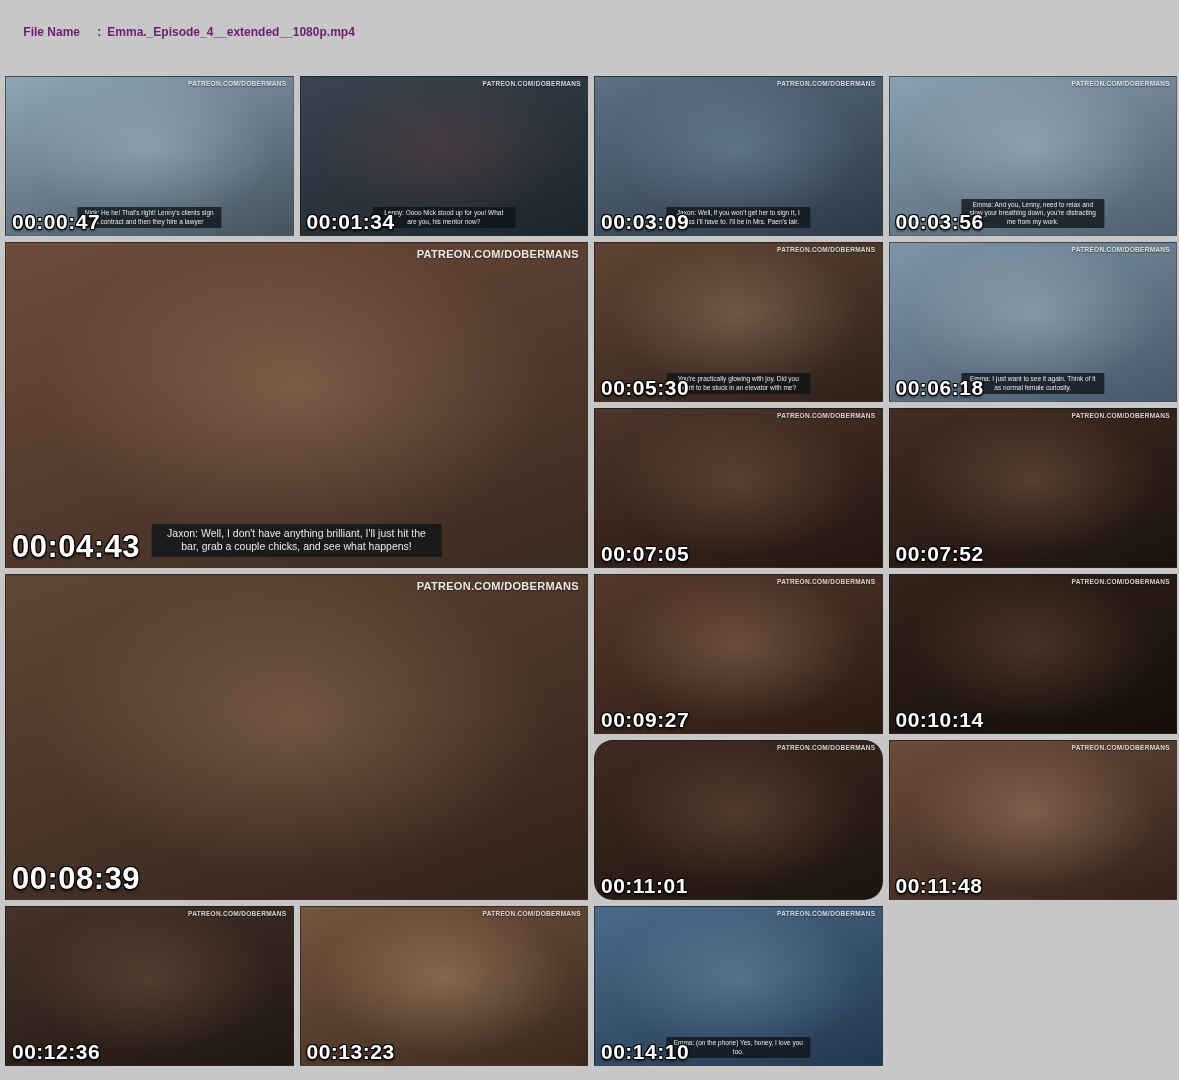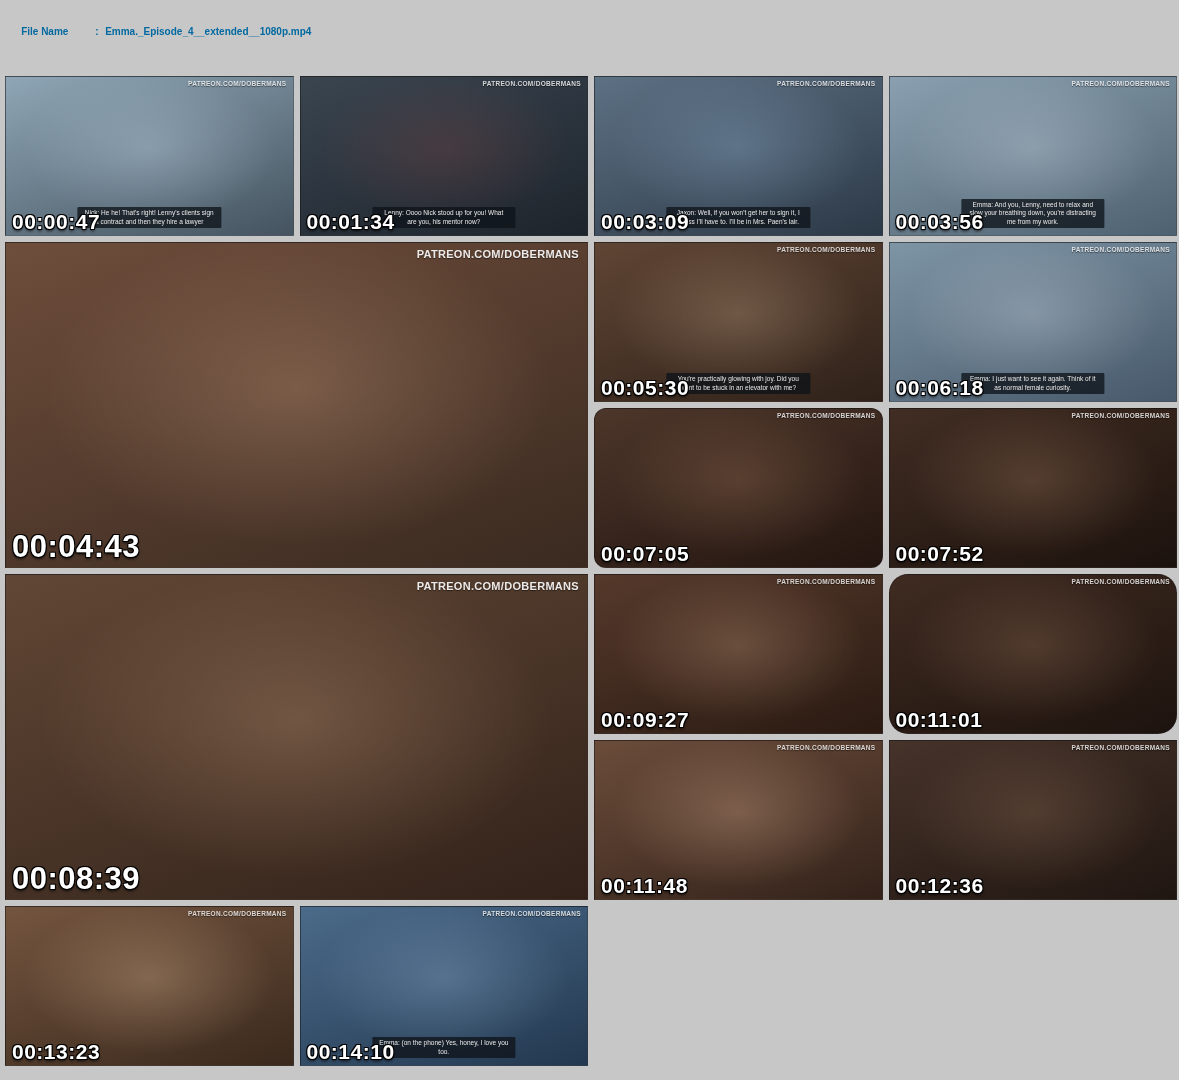--- a/index.html
+++ b/index.html
@@ -8,23 +8,23 @@
     background: #c7c7c7;
     font-family: "Liberation Sans", sans-serif;
     overflow: hidden;
   }
   
   .file-header {
     padding: 7px 0 0 10px;
     height: 76px;
   }
   .hrow {
-    font-size: 10px;
+    font-size: 12px;
     font-weight: bold;
-    color: #0369a1;
+    color: #701a75;
     line-height: 16.5px;
     white-space: pre;
   }
   .hlabel { display: inline-block; width: 74px; }
   .hcolon { display: inline-block; width: 10px; }
   
   .grid {
     display: grid;
     grid-template-columns: repeat(4, 1fr);
     grid-auto-rows: 160px;
@@ -113,36 +113,37 @@
   </figure>
 
   <figure class="thumb" style="background: radial-gradient(at 50% 45%, rgba(210, 220, 230, 0.3) 0%, rgba(0, 0, 0, 0) 62%), linear-gradient(160deg, rgb(138, 160, 176) 0%, rgb(78, 97, 112) 100%);">
     <span class="watermark">PATREON.COM/DOBERMANS</span>
     <span class="subtitle">Emma: And you, Lenny, need to relax and slow your breathing down, you're distracting me from my work.</span>
     <span class="timestamp">00:03:56</span>
   </figure>
 
   <figure class="thumb big" style="background: radial-gradient(at 50% 45%, rgba(190, 150, 120, 0.35) 0%, rgba(0, 0, 0, 0) 62%), linear-gradient(160deg, rgb(110, 77, 59) 0%, rgb(58, 42, 32) 100%);">
     <span class="watermark">PATREON.COM/DOBERMANS</span>
+    <span class="subtitle">Jaxon: Well, I don't have anything brilliant, I'll just hit the bar, grab a couple chicks, and see what happens!</span>
     <span class="timestamp">00:04:43</span>
   </figure>
 
   <figure class="thumb" style="background: radial-gradient(at 50% 45%, rgba(200, 170, 140, 0.3) 0%, rgba(0, 0, 0, 0) 62%), linear-gradient(160deg, rgb(95, 69, 52) 0%, rgb(47, 33, 25) 100%);">
     <span class="watermark">PATREON.COM/DOBERMANS</span>
     <span class="subtitle">You're practically glowing with joy. Did you want to be stuck in an elevator with me?</span>
     <span class="timestamp">00:05:30</span>
   </figure>
 
   <figure class="thumb" style="background: radial-gradient(at 50% 45%, rgba(210, 215, 225, 0.3) 0%, rgba(0, 0, 0, 0) 62%), linear-gradient(160deg, rgb(126, 149, 166) 0%, rgb(71, 89, 106) 100%);">
     <span class="watermark">PATREON.COM/DOBERMANS</span>
     <span class="subtitle">Emma: I just want to see it again. Think of it as normal female curiosity.</span>
     <span class="timestamp">00:06:18</span>
   </figure>
 
-  <figure class="thumb" style="background: radial-gradient(at 50% 45%, rgba(160, 120, 90, 0.3) 0%, rgba(0, 0, 0, 0) 62%), linear-gradient(160deg, rgb(77, 54, 42) 0%, rgb(35, 21, 16) 100%); border-radius: 12px;">
+  <figure class="thumb" style="background: radial-gradient(at 50% 45%, rgba(160, 120, 90, 0.3) 0%, rgba(0, 0, 0, 0) 62%), linear-gradient(160deg, rgb(77, 54, 42) 0%, rgb(35, 21, 16) 100%);">
     <span class="watermark">PATREON.COM/DOBERMANS</span>
 
     <span class="timestamp">00:07:05</span>
   </figure>
 
   <figure class="thumb" style="background: radial-gradient(at 50% 45%, rgba(170, 130, 100, 0.3) 0%, rgba(0, 0, 0, 0) 62%), linear-gradient(160deg, rgb(65, 45, 35) 0%, rgb(28, 18, 13) 100%);">
     <span class="watermark">PATREON.COM/DOBERMANS</span>
 
     <span class="timestamp">00:07:52</span>
   </figure>
@@ -152,20 +153,25 @@
 
     <span class="timestamp">00:08:39</span>
   </figure>
 
   <figure class="thumb" style="background: radial-gradient(at 50% 45%, rgba(200, 160, 130, 0.3) 0%, rgba(0, 0, 0, 0) 62%), linear-gradient(160deg, rgb(85, 57, 43) 0%, rgb(42, 26, 18) 100%);">
     <span class="watermark">PATREON.COM/DOBERMANS</span>
 
     <span class="timestamp">00:09:27</span>
   </figure>
 
+  <figure class="thumb" style="background: radial-gradient(at 50% 45%, rgba(150, 110, 85, 0.3) 0%, rgba(0, 0, 0, 0) 62%), linear-gradient(160deg, rgb(51, 35, 26) 0%, rgb(21, 13, 9) 100%);">
+    <span class="watermark">PATREON.COM/DOBERMANS</span>
+
+    <span class="timestamp">00:10:14</span>
+  </figure>
 
   <figure class="thumb" style="background: radial-gradient(at 50% 45%, rgba(160, 120, 95, 0.3) 0%, rgba(0, 0, 0, 0) 62%), linear-gradient(160deg, rgb(63, 43, 33) 0%, rgb(29, 19, 14) 100%); border-radius: 19px;">
     <span class="watermark">PATREON.COM/DOBERMANS</span>
 
     <span class="timestamp">00:11:01</span>
   </figure>
 
   <figure class="thumb" style="background: radial-gradient(at 50% 45%, rgba(205, 165, 135, 0.35) 0%, rgba(0, 0, 0, 0) 62%), linear-gradient(160deg, rgb(107, 76, 58) 0%, rgb(51, 34, 26) 100%);">
     <span class="watermark">PATREON.COM/DOBERMANS</span>
 

